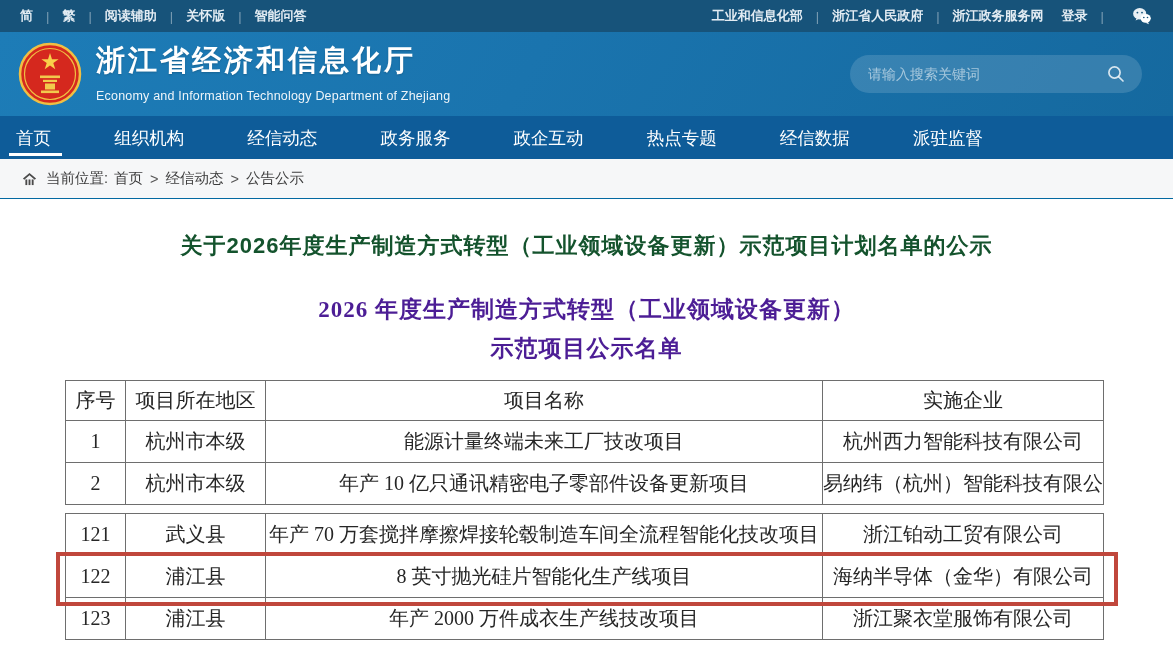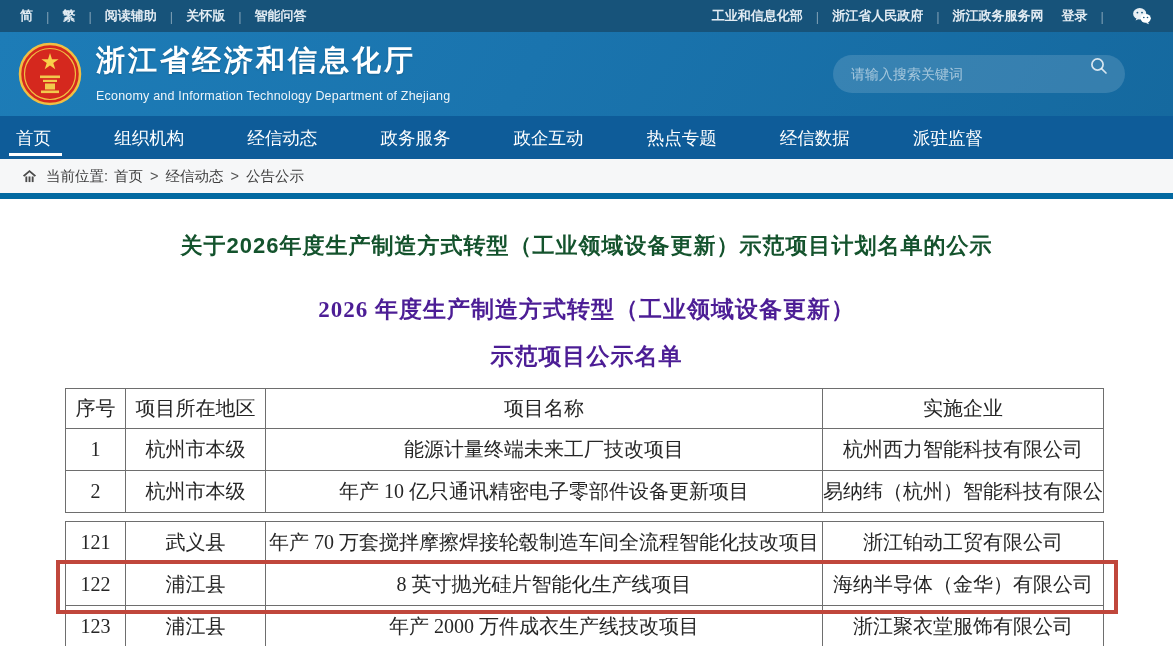--- a/index.html
+++ b/index.html
@@ -16,51 +16,51 @@
   .wechat-wrap { margin-left:14px; display:flex; align-items:center; cursor:pointer; }
 
   
   .header { height:84px; position:relative; display:flex; align-items:center; padding:0 18px;
     background:linear-gradient(120deg,#1d7cb7 0%,#1a74ae 45%,#15699f 100%); }
   .emblem { width:64px; height:64px; flex:0 0 64px; cursor:pointer; }
   .brand { margin-left:14px; color:#fff; }
   .brand-title { font-size:29px; font-weight:bold; letter-spacing:3px; line-height:1.1;
     text-shadow:0 1px 2px rgba(0,0,0,.18); }
   .brand-sub { font-size:12.5px; margin-top:12px; color:rgba(255,255,255,.92); letter-spacing:.2px; }
-  .search { position:absolute; right:48px; top:23px; width:292px; height:38px;
-    border-radius:19px; background:rgba(255,255,255,.14); display:flex; 
+  .search { position:absolute; right:31px; top:23px; width:292px; height:38px;
+    border-radius:19px; background:rgba(255,255,255,.14); display:flex; align-items:center;
     padding:0 14px 0 18px; }
   .search input { flex:1; background:transparent; border:none; outline:none;
     color:#fff; font-size:14px; font-family:inherit; }
   .search input::placeholder { color:rgba(255,255,255,.55); }
   .search-btn { width:22px; height:22px; cursor:pointer; display:flex; align-items:center; }
 
   
   .nav { height:43px; background:#0e5c99; display:flex; align-items:center;
     justify-content:space-between; padding:0 190px 0 16px; }
   .nav-item { position:relative; color:#fff; font-size:17.5px; height:100%;
     display:flex; align-items:center; cursor:pointer; white-space:nowrap; }
   .nav-item.active::after { content:""; position:absolute; left:-7px; right:-11px; bottom:3px;
     height:3px; background:#fff; }
 
   
-  .breadcrumb { height:40px; background:#f6f7f8; border-bottom:6px solid #0369a1;
+  .breadcrumb { height:40px; background:#f6f7f8; border-bottom:1px solid #0369a1;
     display:flex; align-items:center; padding:0 22px; font-size:14.5px; color:#3d3d3d; }
   .breadcrumb .home-ic { margin-right:9px; display:flex; }
   .breadcrumb .bprefix { margin-right:6px; }
   .breadcrumb .bitem { cursor:pointer; }
   .breadcrumb .bsep { margin:0 7px; color:#555; }
 
   
   .article-title { margin-top:32px; text-align:center; font-size:22px; font-weight:bold;
     color:#14532d; letter-spacing:1px; }
   .list-title { text-align:center; font-family:"Liberation Serif","DejaVu Serif",serif;
     font-weight:bold; font-size:23px; color:#4c1d95; letter-spacing:1px; }
   .lt1 { margin-top:33px; }
-  .lt2 { margin-top:16px; }
+  .lt2 { margin-top:8px; }
 
   
   .tables-wrap { position:relative; margin:16px 0 0 65px; width:1039px; }
   table { width:100%; border-collapse:collapse; table-layout:fixed;
     font-family:"Liberation Serif","DejaVu Serif",serif; color:#262626; }
   th,td { border:1px solid #6e6e6e; text-align:center; font-weight:normal;
     font-size:20px; padding:0; overflow:hidden; white-space:nowrap; }
   .t1 th { height:40px; }
   .t1 td { height:42px; }
   .t2 { margin-top:8px; }

